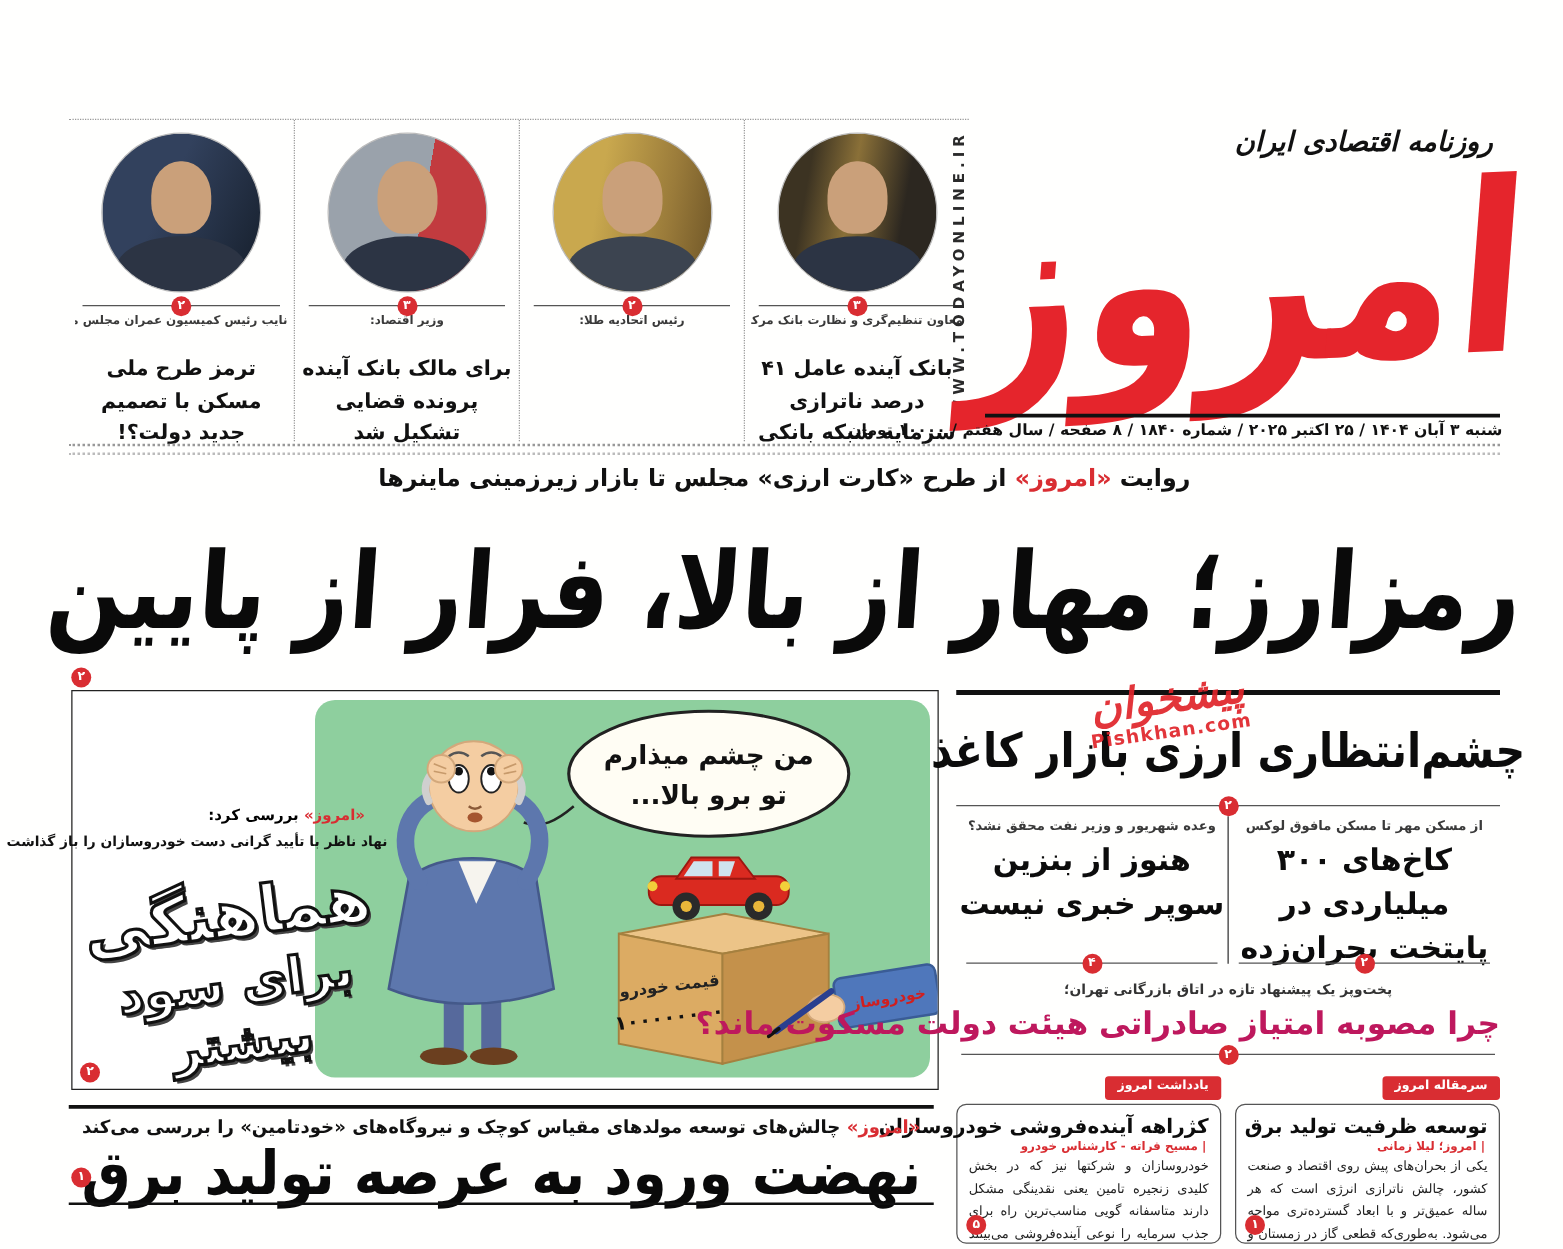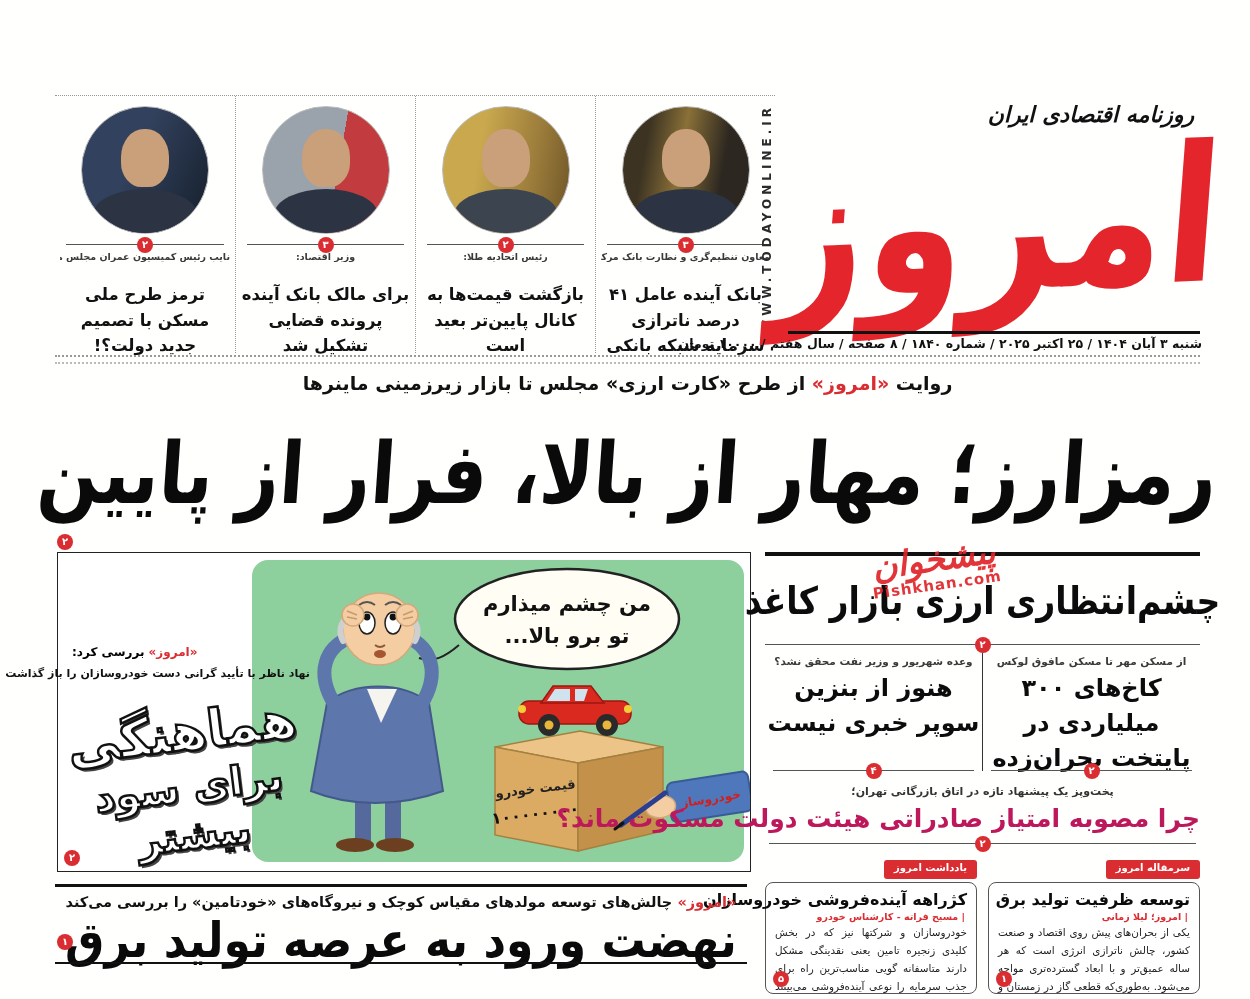--- a/index.html
+++ b/index.html
@@ -56,21 +56,21 @@
            font-size:19px; font-weight:bold; color:#111; }
   .lead-headline { position:absolute; left:55px; top:402px; width:1145px; height:142px;
                    display:flex; align-items:center; justify-content:center; }
   .lead-headline span { font-size:72px; font-weight:900; color:#0a0a0a; white-space:nowrap;
                         transform:skewX(-4deg) scaleY(1.18); letter-spacing:-2px; }
   .lead-badge { position:absolute; left:57px; top:534px; }
 
   
   .cartoon-box { position:absolute; left:57px; top:552px; width:694px; height:320px;
                  border:1.5px solid #222; background:#fff; }
-  .cartoon-kicker { position:absolute; left:14px; top:92px; width:220px; text-align:left;
+  .cartoon-kicker { position:absolute; left:14px; top:92px; width:220px; text-align:right;
                     font-size:12px; font-weight:bold; }
   .cartoon-sub { position:absolute; left:8px; top:114px; width:244px; text-align:center;
                  font-size:11px; font-weight:bold; color:#111; white-space:nowrap; }
   .cartoon-title { position:absolute; left:0px; top:150px; width:260px; text-align:center;
                    transform:rotate(-7deg); color:#fff; font-weight:900;
                    -webkit-text-stroke:2.5px #111; text-shadow:2px 3px 0 #444; }
   .cartoon-title .l1 { font-size:52px; display:block; line-height:1.15; }
   .cartoon-title .l2 { font-size:40px; display:block; line-height:1.2; }
   .cartoon-badge { position:absolute; left:6px; bottom:5px; }
 
@@ -130,21 +130,20 @@
     </div>
     <div class="card">
       <div class="photo">
           <div class="bust-head"></div>
           <div class="bust-body grey"></div>
         </div>
       <div class="rule">
           <span class="badge">۲</span>
         </div>
       <div class="kicker">رئیس اتحادیه طلا:</div>
-      <div class="headline">بازگشت قیمت‌ها به کانال پایین‌تر بعید است</div>
     </div>
     <div class="card">
       <div class="photo">
           <div class="bust-head"></div>
           <div class="bust-body"></div>
         </div>
       <div class="rule">
           <span class="badge">۳</span>
         </div>
       <div class="kicker">وزیر اقتصاد:</div>

